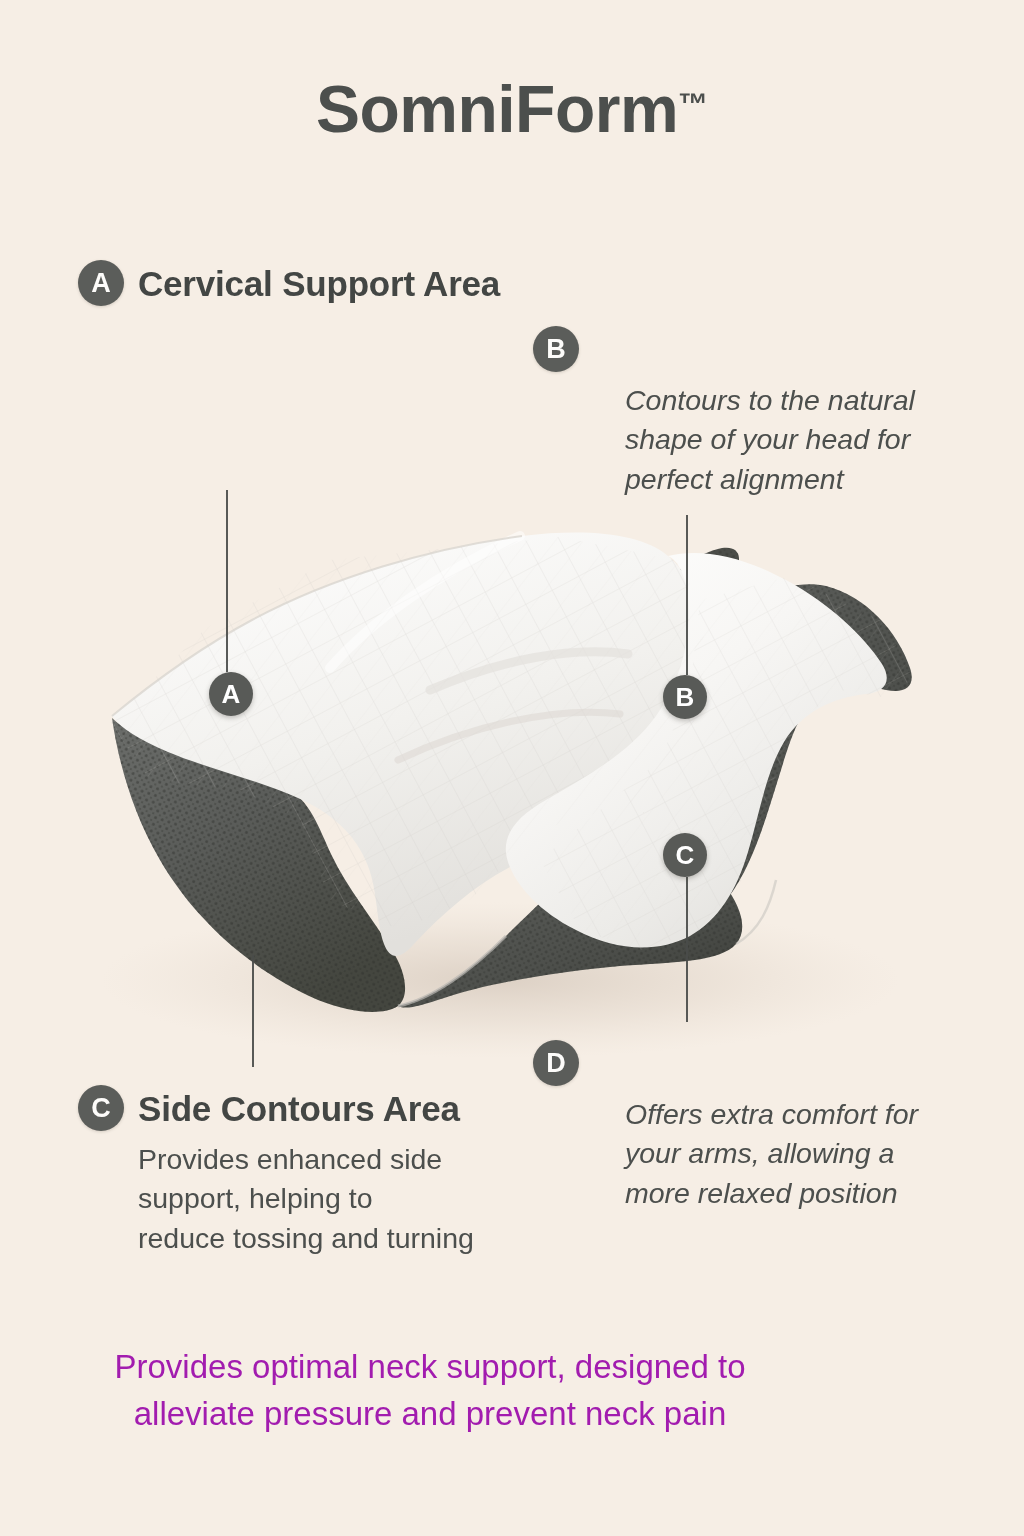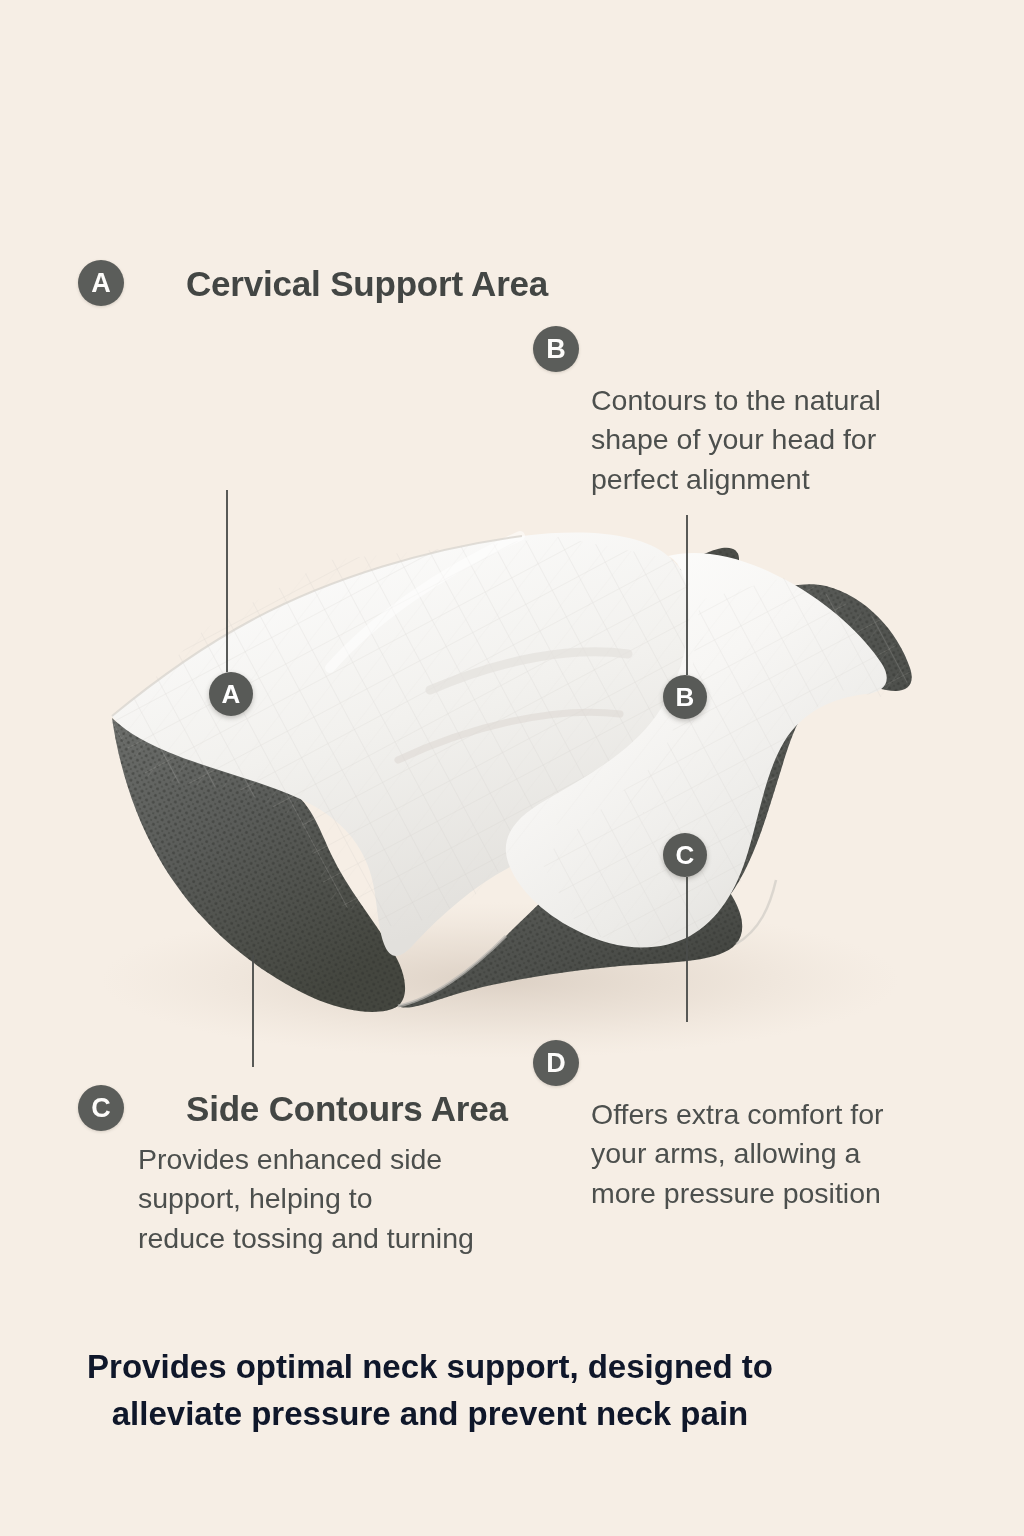--- a/index.html
+++ b/index.html
@@ -79,32 +79,31 @@
     flex: 0 0 auto;
     line-height: 1;
     box-shadow: 0 1px 3px rgba(90,80,70,0.22);
   }
   .callout-title {
     font-size: 35px;
     font-weight: 700;
     color: #434644;
     line-height: 1;
     letter-spacing: -0.2px;
-    margin-left: 48px;
   }
   .callout-body {
     margin-top: 9px;
     font-size: 28.5px;
     line-height: 1.38;
     color: #4c4f4d;
     font-weight: 400;
     white-space: pre-line;
   }
   .callout.indent-a .callout-body { margin-left: 60px; }
-  .callout.indent-b .callout-body { margin-left: 58px; }
+  .callout.indent-b .callout-body { margin-left: 92px; font-style: italic; }
 
   
   .pin {
     position: absolute;
     width: 44px;
     height: 44px;
     border-radius: 50%;
     background: #585a57;
     color: #ffffff;
     font-size: 26px;
@@ -126,30 +125,31 @@
 
   
   .footer-caption {
     position: absolute;
     left: 0;
     top: 1344px;
     width: 860px;
     text-align: center;
     font-size: 33px;
     line-height: 1.42;
-    color: #0f172a;
+    color: #a21caf;
     white-space: pre-line;
-    font-weight: 700;
+    font-weight: 400;
   }
 </style>
 </head>
 <body>
 
 <div id="page">
 
+  <div class="product-title"><span>SomniForm</span><span class="tm">™</span></div>
 
   <div class="pillow-stage">
     <svg width="1024" height="1536" viewBox="0 0 1024 1536" xmlns="http://www.w3.org/2000/svg">
       <defs>
 
         <linearGradient id="topGrad" x1="0.15" y1="0" x2="0.85" y2="1">
           <stop offset="0%" stop-color="#fefefd"></stop>
           <stop offset="38%" stop-color="#f7f6f4"></stop>
           <stop offset="70%" stop-color="#ecebe8"></stop>
           <stop offset="100%" stop-color="#dedcd8"></stop>
@@ -368,19 +368,19 @@
 support, helping to
 reduce tossing and turning</div>
   </div>
 
   <div class="callout indent-b" style="left:533px; top:1040px; width:420px;">
     <div class="callout-head">
       <div class="badge">D</div>
     </div>
     <div class="callout-body">Offers extra comfort for
 your arms, allowing a
-more pressure position</div>
+more relaxed position</div>
   </div>
 
   <div class="footer-caption">Provides optimal neck support, designed to
 alleviate pressure and prevent neck pain</div>
 
 </div>
 
 </body></html>

